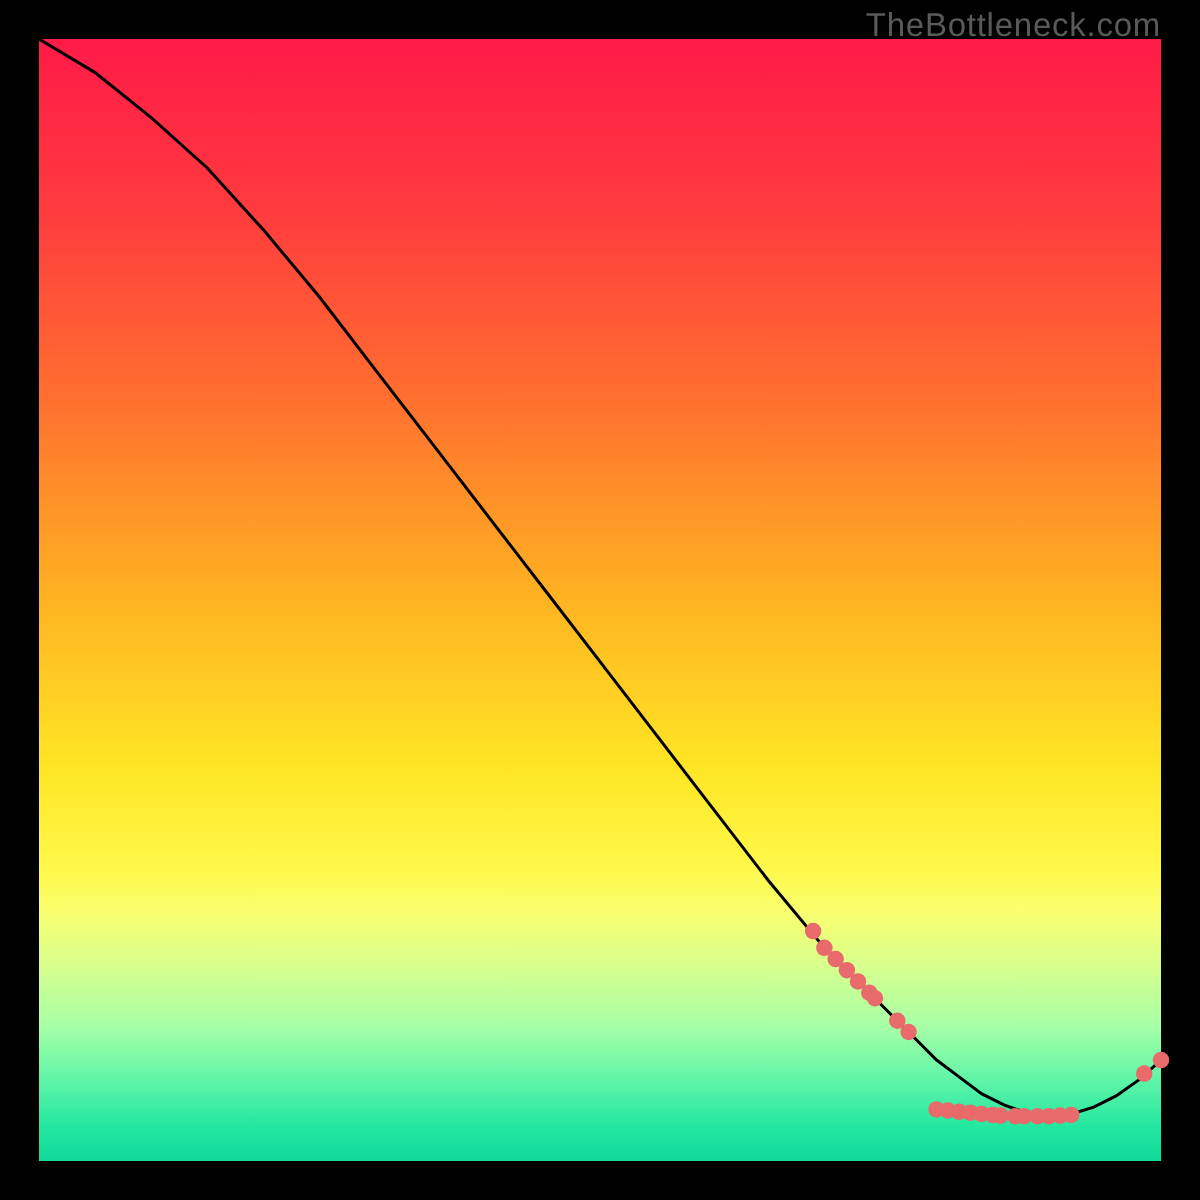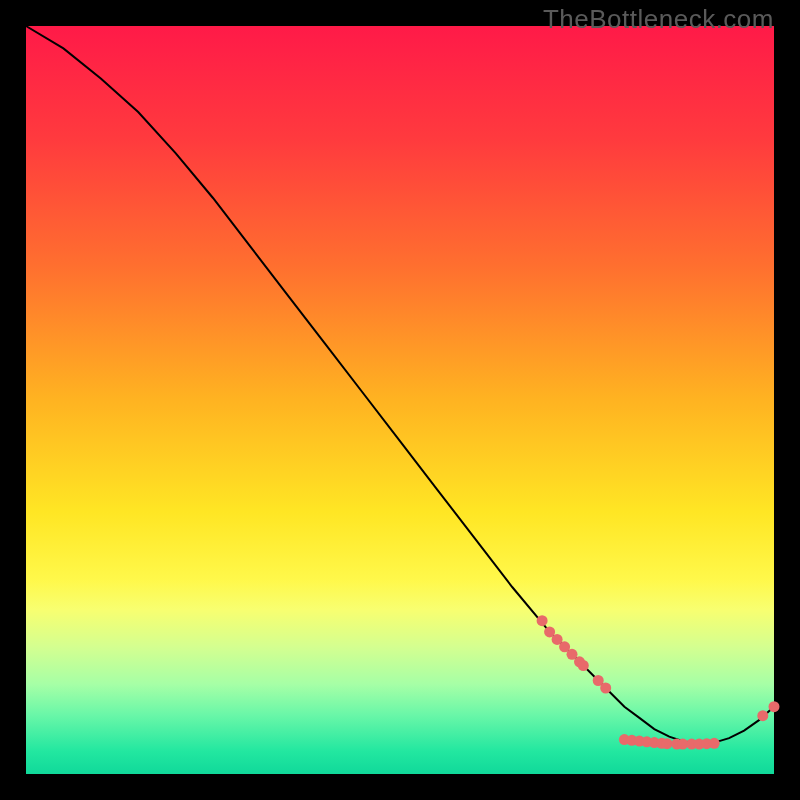--- a/index.html
+++ b/index.html
@@ -14,21 +14,21 @@
   .page {
     position: relative;
     width: 800px;
     height: 800px;
   }
   .watermark {
     position: absolute;
     top: 4px;
     right: 26px;
     color: #5a5a5a;
-    font-size: 26px;
+    font-size: 22px;
     font-weight: 400;
     letter-spacing: 0.5px;
     z-index: 20;
   }
   .plot-frame {
     position: absolute;
     left: 26px;
     top: 26px;
     width: 748px;
     height: 748px;

